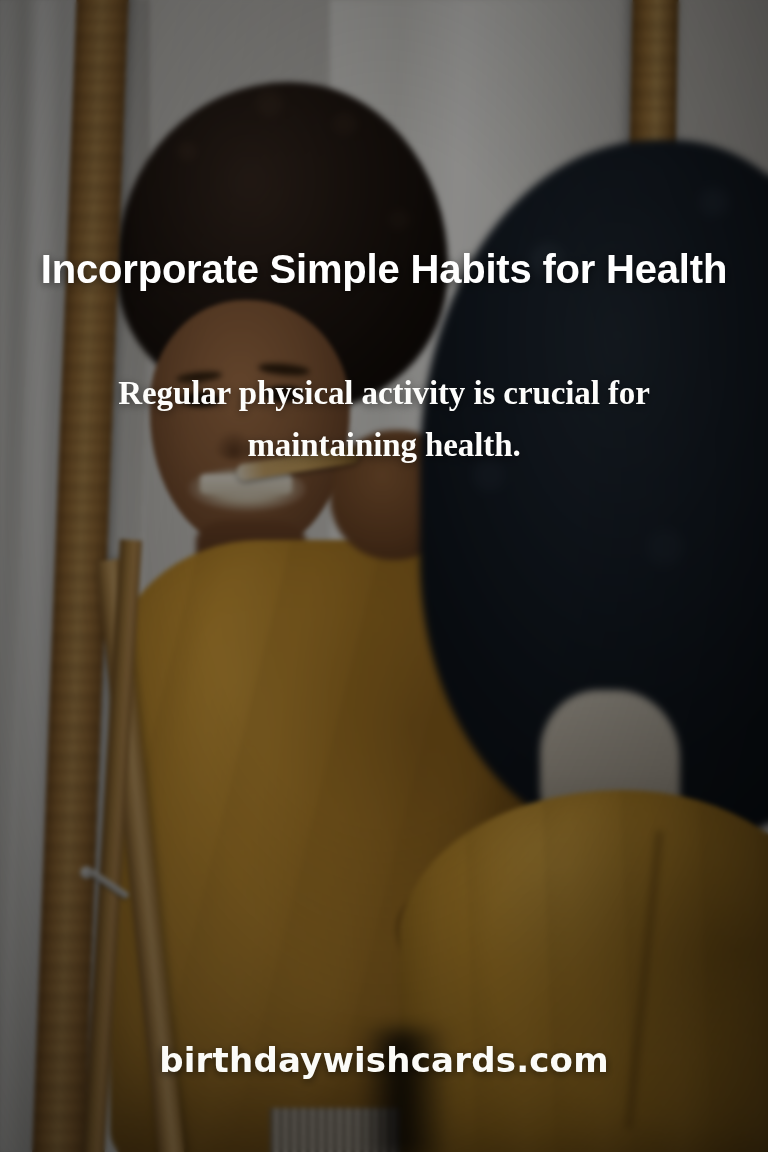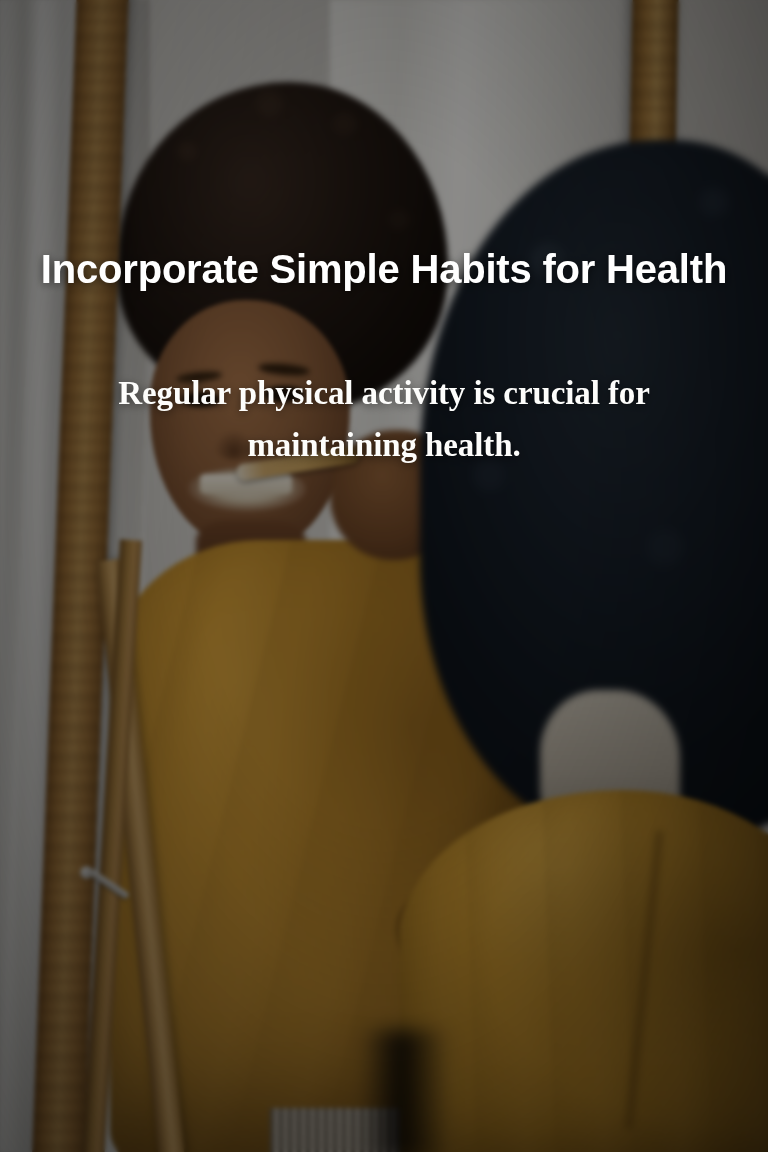--- a/index.html
+++ b/index.html
@@ -357,15 +357,16 @@
   </div>
 
   <div class="overlay"></div>
   <div class="vignette"></div>
 
   <div class="content">
     <h1 class="headline">Incorporate Simple Habits for Health</h1>
 
     <p class="subhead">Regular physical activity is crucial for maintaining health.</p>
 
+    <div class="footer-url">birthdaywishcards.com</div>
   </div>
 
 </div>
 
 </body></html>

